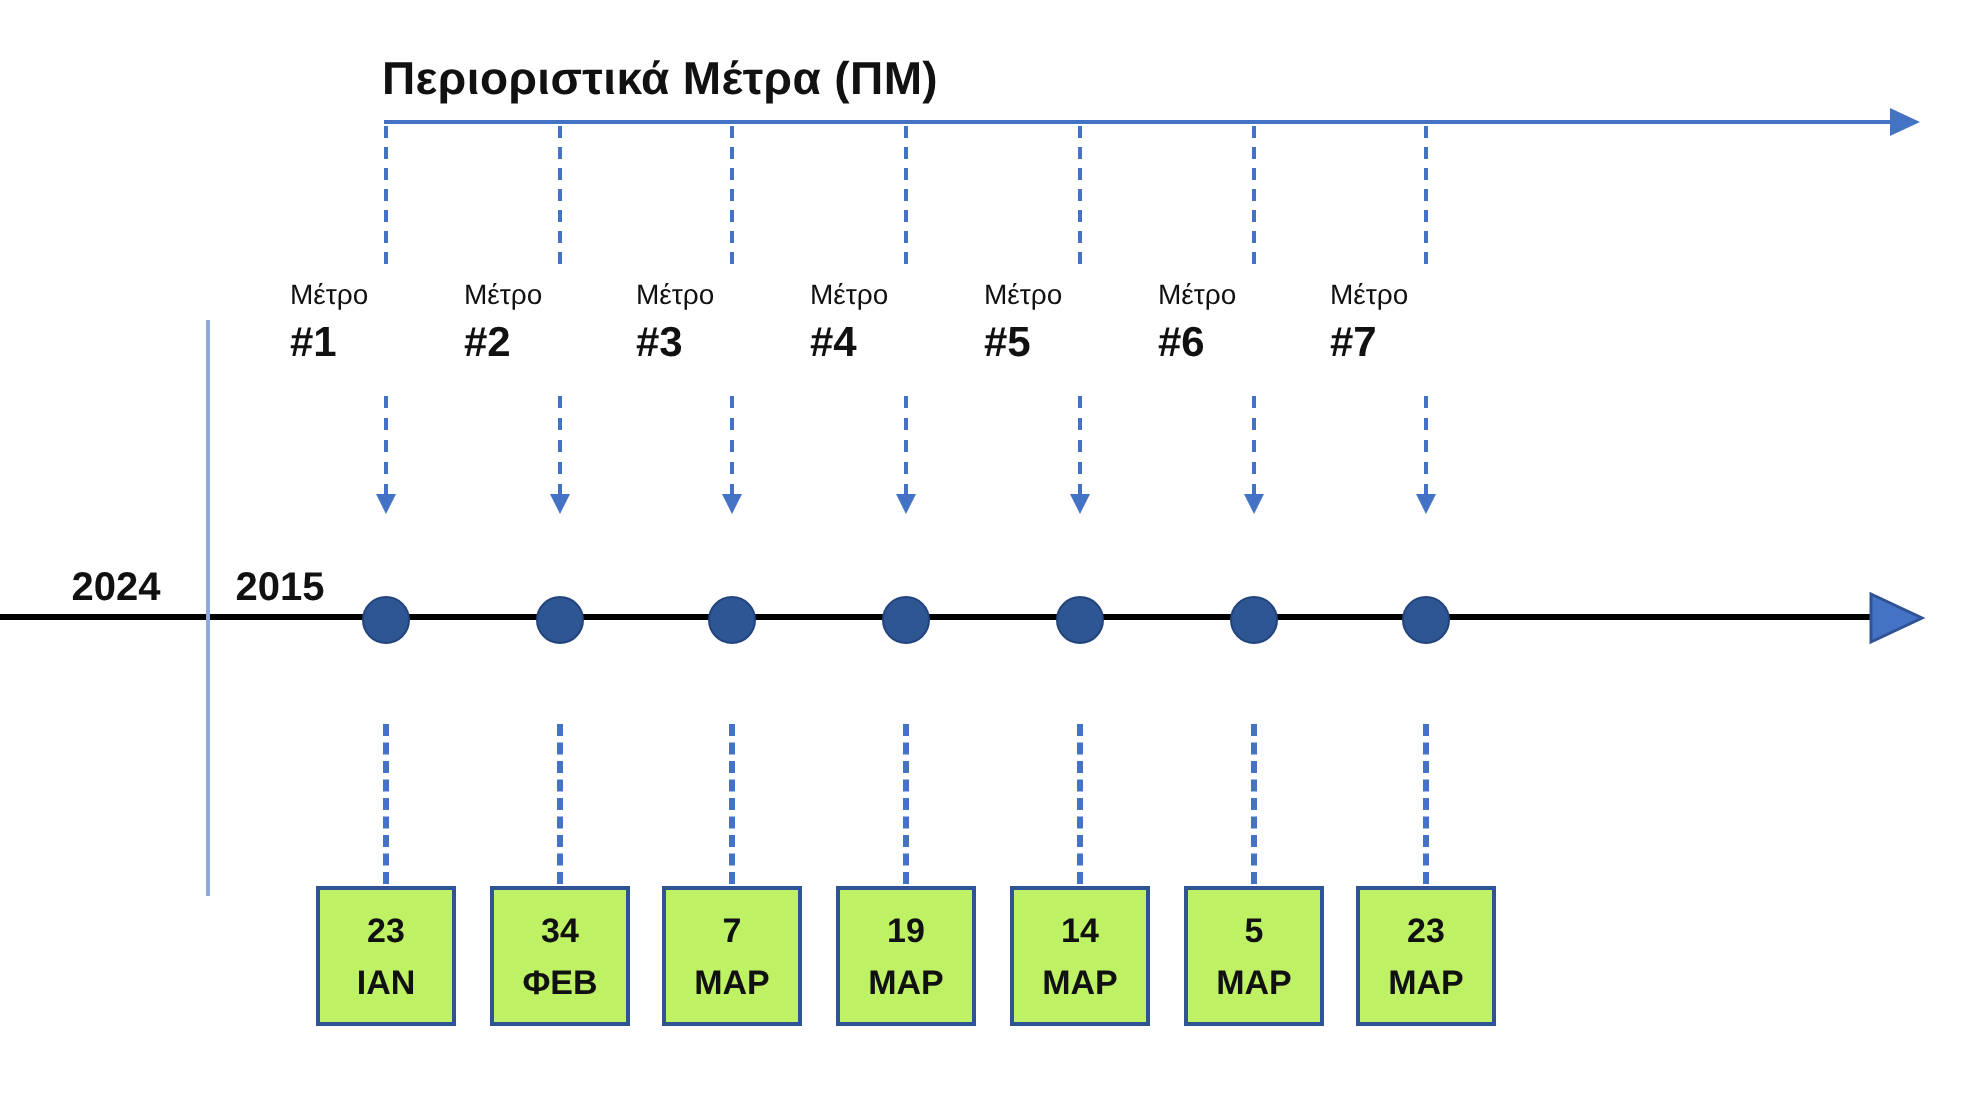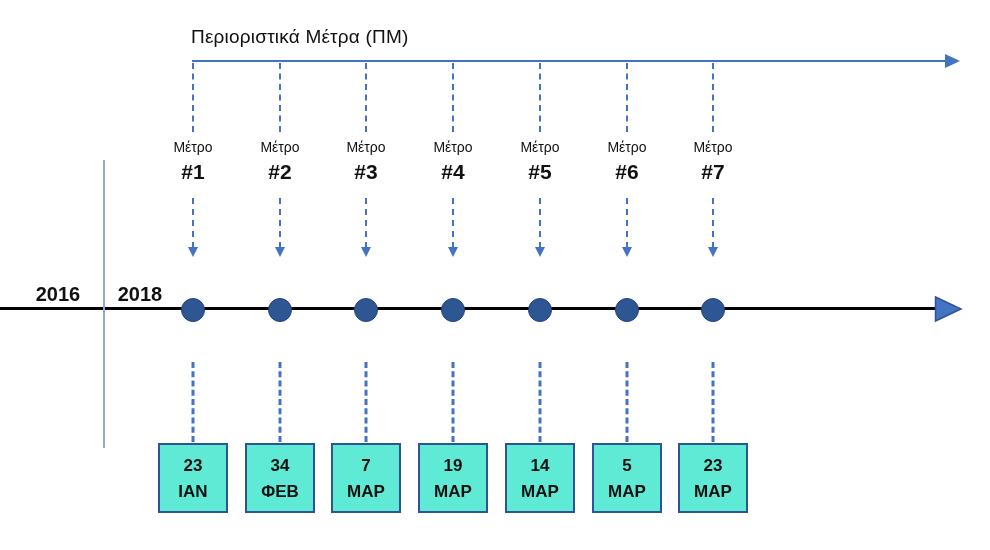--- a/index.html
+++ b/index.html
@@ -3,21 +3,21 @@
 <meta charset="utf-8">
 <style>
   html,body { margin:0; padding:0; background:#fff; }
   .stage {
     position:relative; width:990px; height:550px; background:#ffffff;
     font-family:"Liberation Sans", sans-serif; color:#111; overflow:hidden;
   }
   .abs { position:absolute; }
 
   
-  .title { left:191px; top:26px; font-size:19px; font-weight:400; letter-spacing:0.2px; }
+  .title { left:191px; top:26px; font-size:23px; font-weight:700; letter-spacing:0.2px; }
 
   
   .top-line { left:192px; top:60px; width:754px; height:0; border-top:2px solid var(--accent); }
   .top-arrowhead { left:945px; top:54px; width:0; height:0;
     border-top:7px solid transparent; border-bottom:7px solid transparent;
     border-left:15px solid var(--accent); }
 
   
   .timeline-line { left:0; top:307px; width:936px; height:3px; background:#000; }
   .timeline-arrowhead { left:934px; top:295px; }
@@ -25,51 +25,51 @@
   
   .year { top:283px; width:64px; font-size:20px; font-weight:700; text-align:center; }
   .year-2019 { left:26px; }
   .year-2020 { left:108px; }
   .year-divider { left:103px; top:160px; width:0; height:288px; border-left:2px solid var(--divider); }
 
   
   .col { position:absolute; top:0; width:0; height:550px; }
   .col > * { position:absolute; left:0; transform:translateX(-50%); }
   .dash-a { top:63px; height:69px; width:0; border-left:2px dashed var(--accent); }
-  .mlabel { top:138px; width:96px; text-align:center; }
+  .mlabel { top:138px; width:96px; text-align:left; }
   .mlabel .m-name { font-size:14px; line-height:18px; }
   .mlabel .m-num  { font-size:21px; line-height:26px; font-weight:700; margin-top:3px; }
   .dash-b { top:198px; height:50px; width:0; border-left:2px dashed var(--accent); }
   .ahead { top:247px; width:0; height:0;
     border-left:5.5px solid transparent; border-right:5.5px solid transparent;
     border-top:10px solid var(--accent); }
   .dot { top:298px; width:22px; height:22px; border-radius:50%;
     background:var(--dot); border:1px solid var(--dot-border); }
   .dash-c { top:362px; height:80px; width:0; border-left:3px dashed var(--accent); }
   .datebox { top:443px; width:70px; height:70px; box-sizing:border-box;
-    border:2px solid var(--boxborder); background:#5eead4; text-align:center; padding-top:8px; }
+    border:2px solid var(--boxborder); background:#bef264; text-align:center; padding-top:8px; }
   .datebox .d-day, .datebox .d-month { font-size:17px; line-height:26px; font-weight:700; }
 </style>
 </head>
 <body>
 
 <div class="stage" style="--accent:#4472C4; --dot:#2E5693; --dot-border:#24447E; --divider:#8FAADC; --boxborder:#2F5496;">
 
   <div class="abs title">Περιοριστικά Μέτρα (ΠΜ)</div>
 
   <div class="abs top-line"></div>
   <div class="abs top-arrowhead"></div>
 
   <div class="abs timeline-line"></div>
   <svg class="abs timeline-arrowhead" width="30" height="28" viewBox="0 0 30 28">
     <polygon points="1.5,2 27,14 1.5,26" fill="#4472C4" stroke="#2F5496" stroke-width="1.5"></polygon>
   </svg>
 
-  <div class="abs year year-2019">2016</div>
-  <div class="abs year year-2020">2018</div>
+  <div class="abs year year-2019">2024</div>
+  <div class="abs year year-2020">2015</div>
   <div class="abs year-divider"></div>
 
   <div class="col" style="left:193px">
     <div class="dash-a"></div>
     <div class="mlabel">
       <div class="m-name">Μέτρο</div>
       <div class="m-num">#1</div>
     </div>
     <div class="dash-b"></div>
     <div class="ahead"></div>

